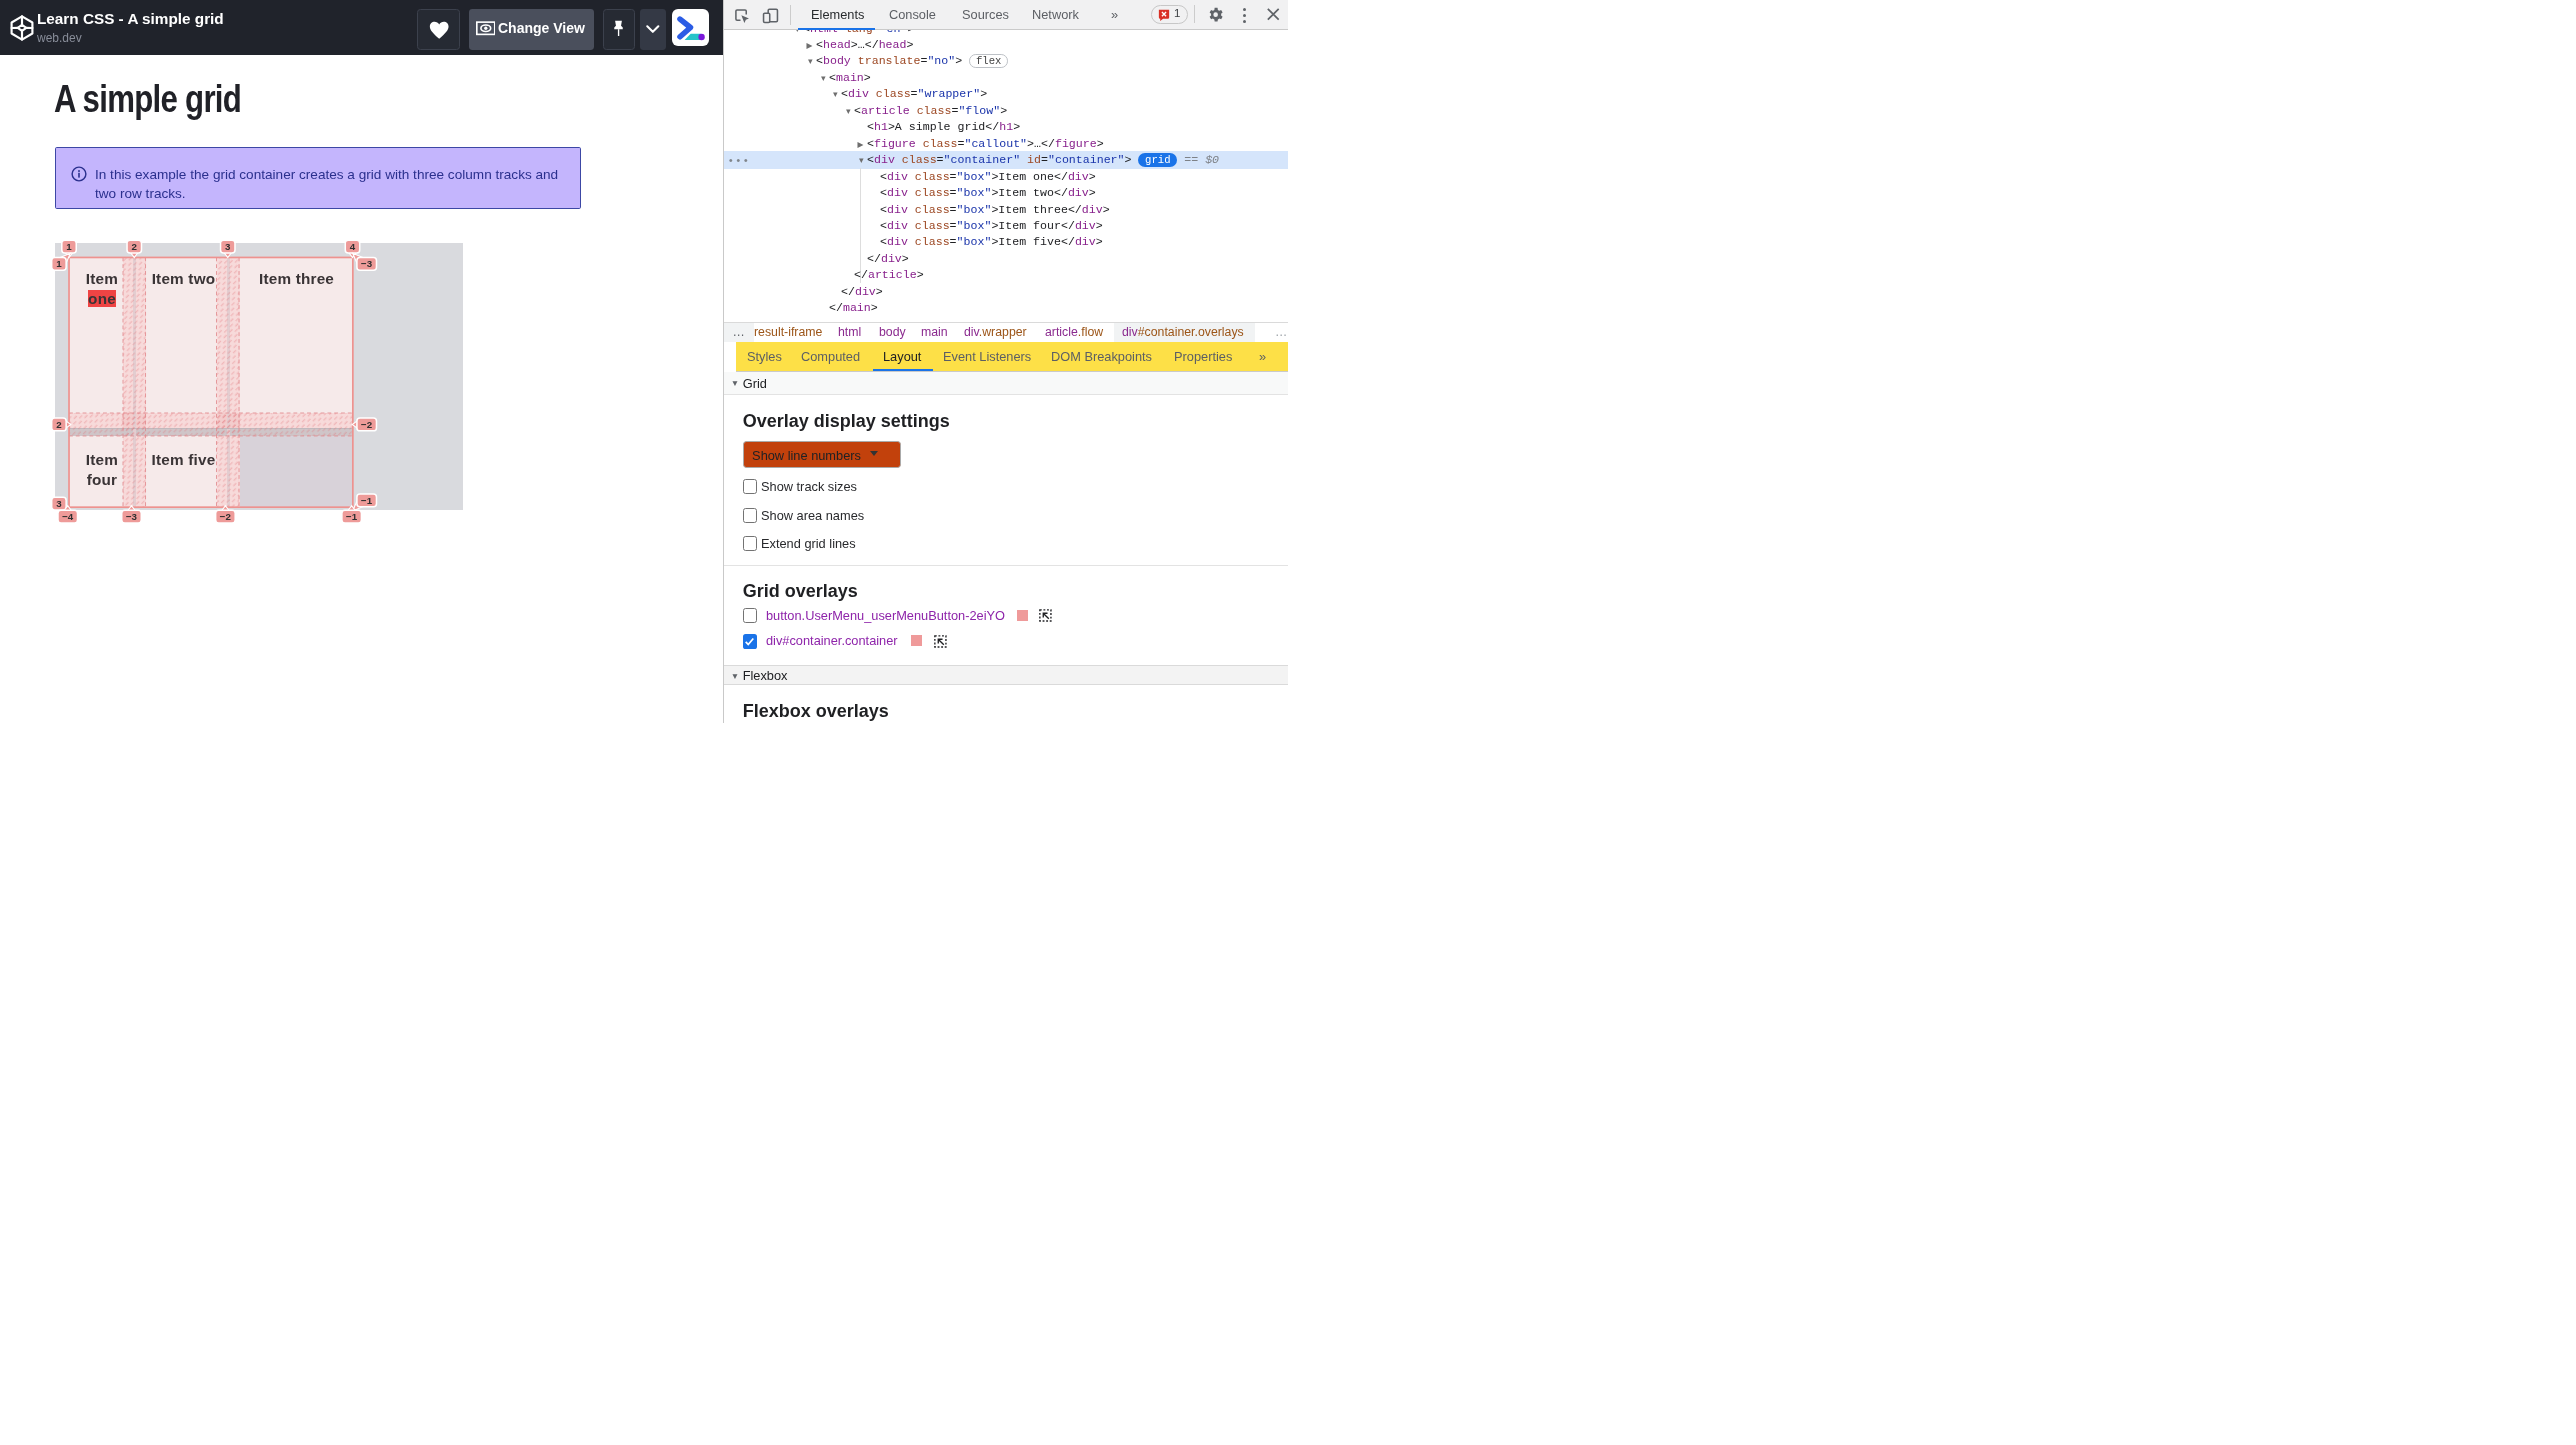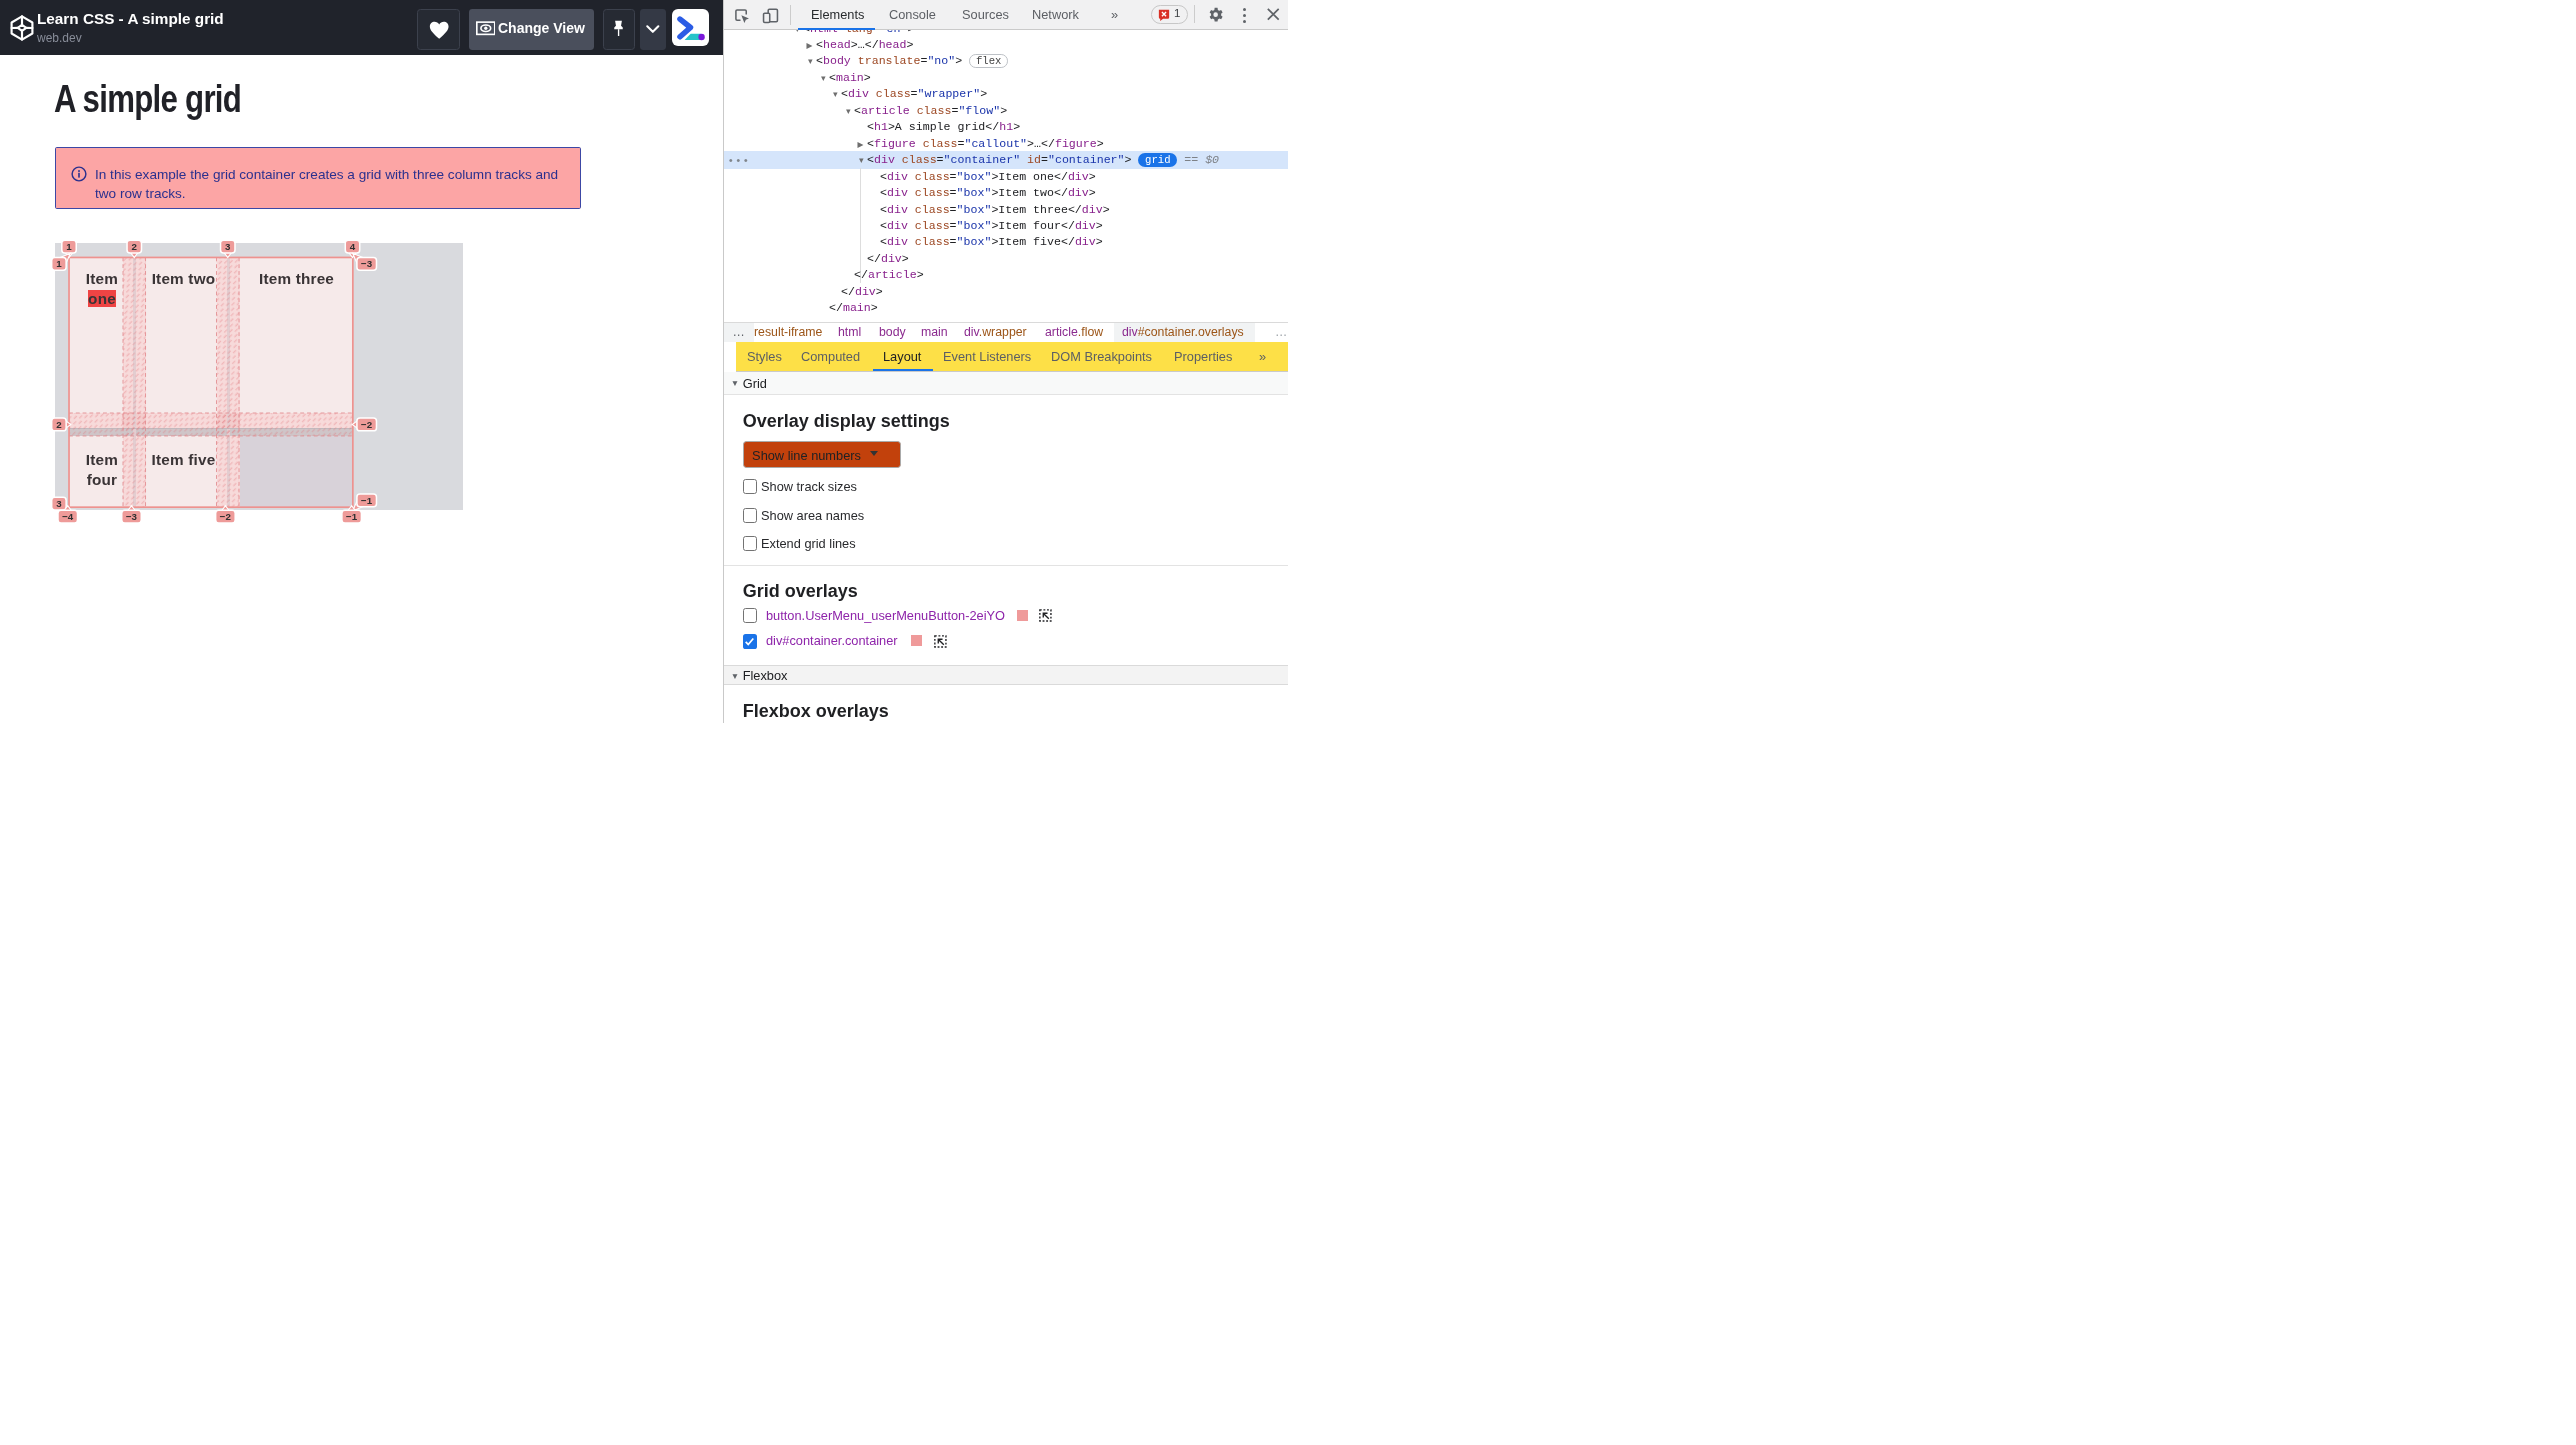--- a/index.html
+++ b/index.html
@@ -10,21 +10,21 @@
   
   #page { position:absolute; left:0; top:0; width:723px; height:723px; background:#fff; }
   #hdr { position:absolute; left:0; top:0; width:723px; height:55px; background:#20232b; }
   #hdr .title { position:absolute; left:37px; top:10.2px; color:#fff; font-size:15.3px; font-weight:bold; }
   #hdr .sub { position:absolute; left:37px; top:31px; color:#888d99; font-size:12px; }
   .hbtn { position:absolute; top:8.5px; height:41px; border-radius:3.4px; }
   .dark { background:#262a33; border:1.3px solid #3c414d; }
   .lite { background:#4a4f5c; }
 
   h1.pageh { position:absolute; left:54px; top:77px; font-size:39px; font-weight:bold; color:#202127; letter-spacing:-0.9px; transform:scaleX(0.80); transform-origin:left top; }
-  #callout { position:absolute; left:55px; top:147px; width:526px; height:62px; background:#fca5a5; border:1.3px solid #3c47a5; border-radius:1.7px; }
+  #callout { position:absolute; left:55px; top:147px; width:526px; height:62px; background:#c4b5fd; border:1.3px solid #3c47a5; border-radius:1.7px; }
   #callout .ctxt { position:absolute; left:39px; top:17px; width:510px; font-size:13.6px; line-height:19px; color:#2b308e; }
 
   
   #gray { position:absolute; left:55px; top:243px; width:408px; height:267px; background:#d9dade; }
   .itext { position:absolute; font-weight:bold; color:#3a3436; font-size:15.3px; letter-spacing:0.2px; line-height:20.4px; text-align:center; }
   .selbg { background:#ef4444; }
 
   
   #dt { position:absolute; left:723px; top:0; width:565px; height:723px; background:#fff; border-left:0.9px solid #c9c9c9; font-size:12.8px; color:#202124; }
   #dtbar { position:absolute; left:0; top:0; width:100%; height:30px; background:#f1f1f2; border-bottom:0.9px solid #cacaca; }

